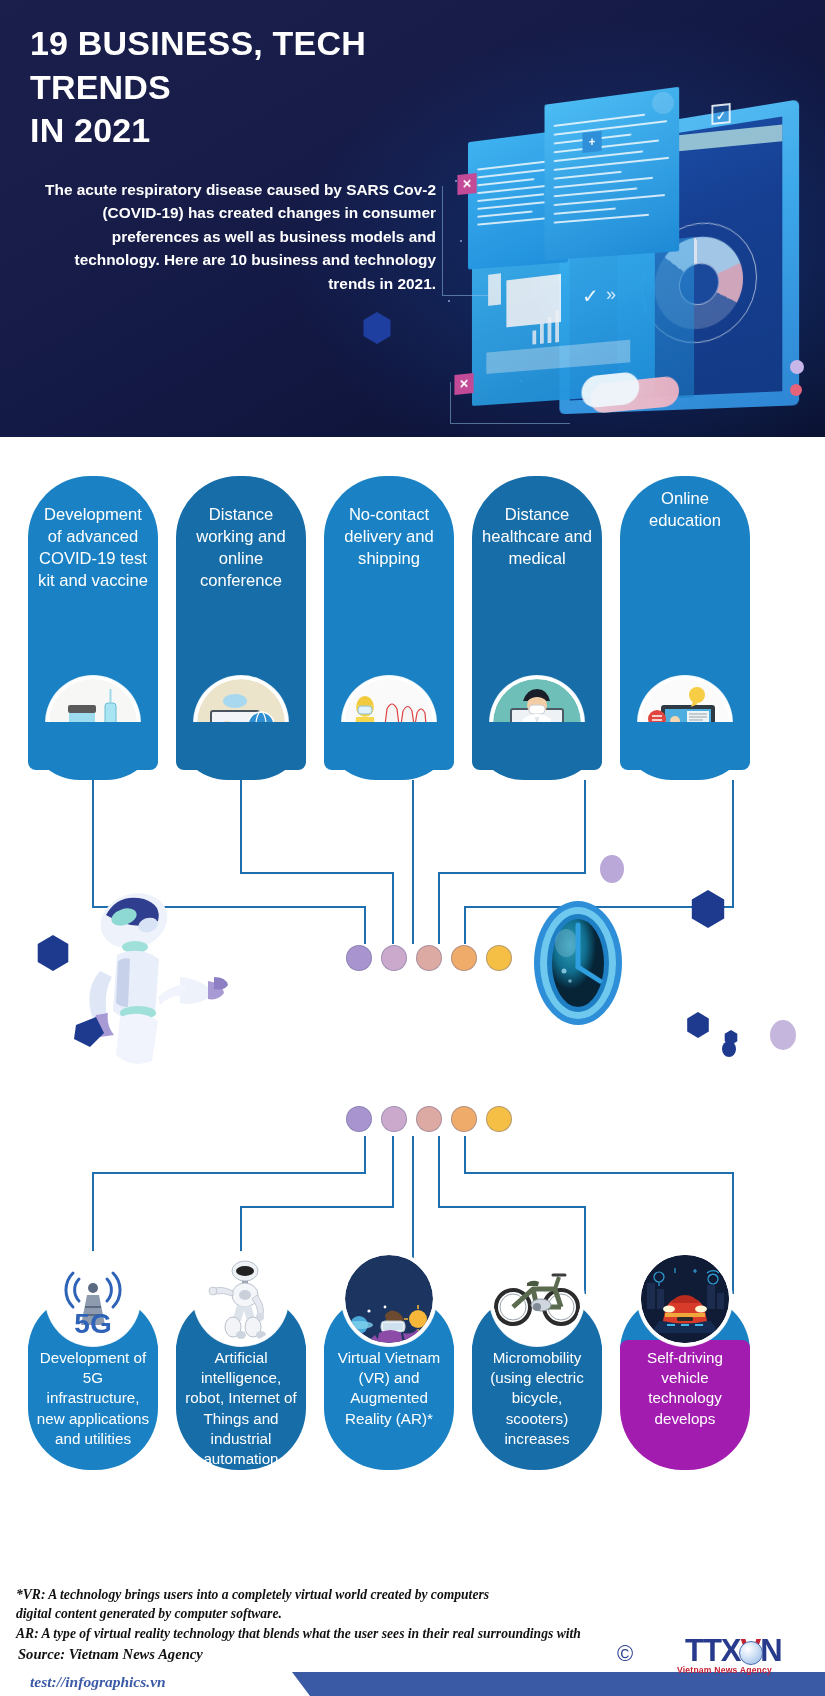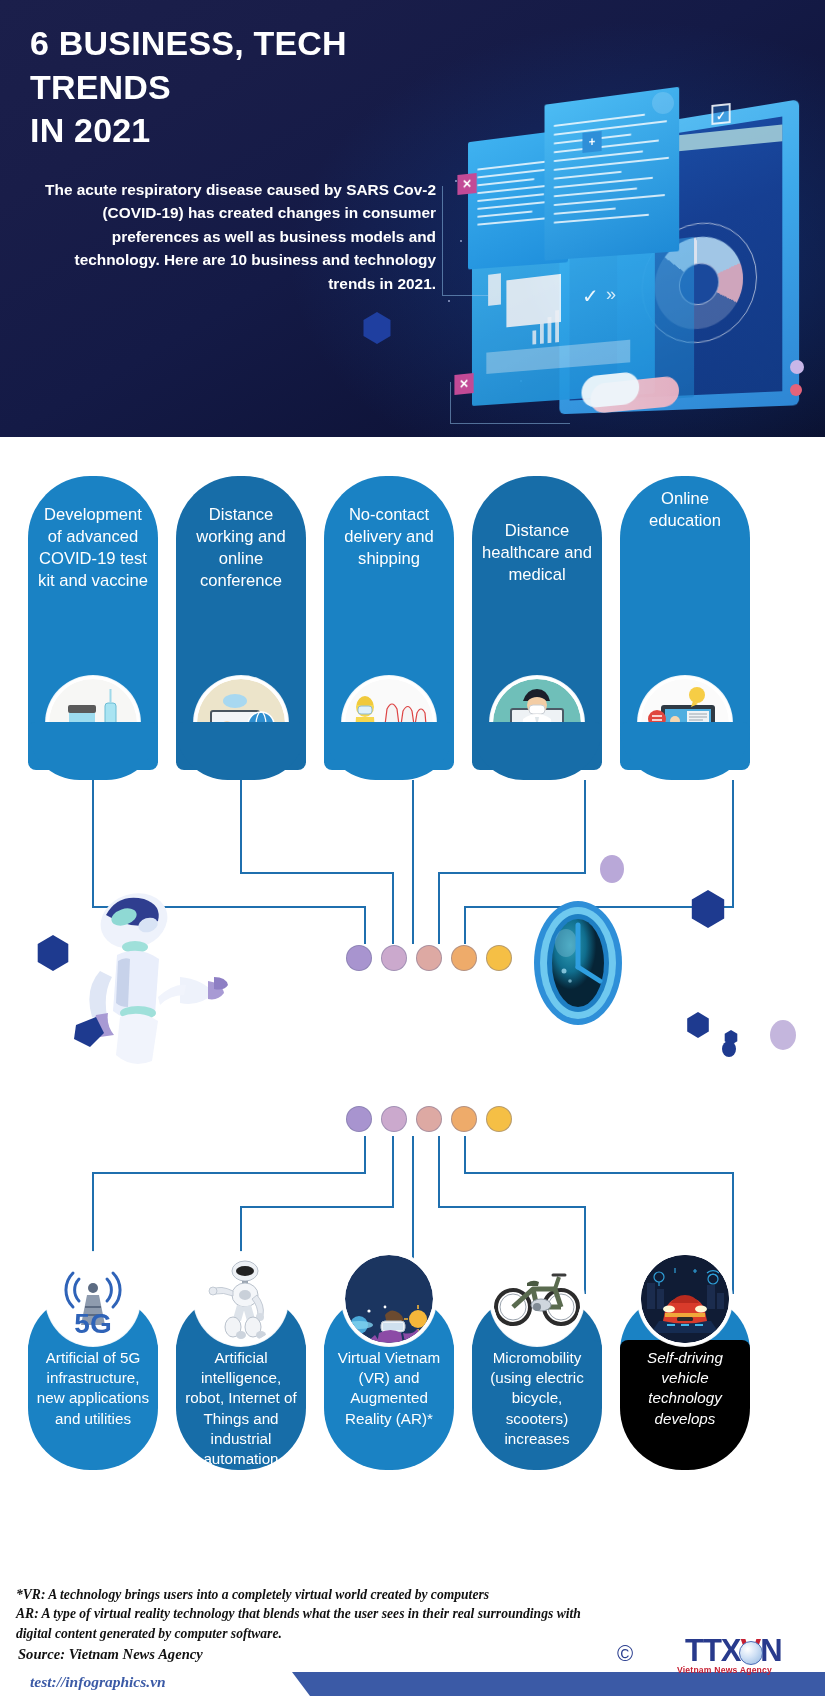--- a/index.html
+++ b/index.html
@@ -180,21 +180,21 @@
     <div class="star" style="left:455px;top:180px;width:2px;height:2px;"></div>
     <div class="star" style="left:482px;top:205px;width:1.5px;height:1.5px;"></div>
     <div class="star" style="left:460px;top:240px;width:2px;height:2px;"></div>
     <div class="star" style="left:500px;top:170px;width:1.5px;height:1.5px;"></div>
     <div class="star" style="left:448px;top:300px;width:2px;height:2px;"></div>
     <div class="star" style="left:520px;top:380px;width:2px;height:2px;"></div>
     <div class="star" style="left:600px;top:120px;width:2px;height:2px;"></div>
     <div class="star" style="left:700px;top:400px;width:2px;height:2px;"></div>
 
     <div class="hdr-title">
-      <div>6 BUSINESS, TECH TRENDS</div>
+      <div>19 BUSINESS, TECH TRENDS</div>
       <div>IN 2021</div>
     </div>
 
     <div class="hdr-body">The acute respiratory disease caused by SARS Cov-2 (COVID-19) has created changes in consumer preferences as well as business models and technology. Here are 10 business and technology trends in 2021.</div>
 
     <div class="hero">
       <div class="glow-circ" style="left:90px;top:110px;width:150px;height:150px;"></div>
       <div class="glow-circ" style="left:190px;top:60px;width:120px;height:120px;"></div>
 
       <div class="monitor-back"></div>
@@ -329,21 +329,21 @@
         <path d="M11 38 l18 0 l2 30 l-22 0 z" fill="#f6d74e"></path>
         <rect x="13" y="68" width="6" height="10" fill="#8b5c38"></rect>
         <rect x="22" y="68" width="6" height="10" fill="#8b5c38"></rect>
         <path d="M29 44 l9 6 l-2 4 l-9 -6 z" fill="#5fc7e8"></path>
       </svg>
     </div>
   </div>
   <div class="card-bot" style="left:324px;top:722px;height:58px;background:#1a82c4;"></div>
 
   <div class="card-top" style="left:472px;top:476px;height:294px;background:#176da8;">
-    <div class="card-label" style="top:28px;left:0;margin-top:16px;">Distance healthcare and medical</div>
+    <div class="card-label" style="top:28px;left:0;">Distance healthcare and medical</div>
   </div>
   <div class="icon-circle" style="left:490px;top:676px;">
     <div class="icon-inner" style="background:#6fbfb9;">
       <svg width="88" height="88" viewBox="0 0 88 88">
         <rect x="18" y="30" width="52" height="36" rx="2" fill="#eef2f5" stroke="#4c5a66" stroke-width="2"></rect>
         <rect x="10" y="66" width="68" height="8" rx="3" fill="#c9d3db"></rect>
         <rect x="14" y="64" width="60" height="4" fill="#3c4852"></rect>
         <path d="M30 22 q4 -12 14 -12 q10 0 13 12 z" fill="#1b1f2a"></path>
         <circle cx="44" cy="26" r="10" fill="#f3cda5"></circle>
         <path d="M34 22 q10 -8 20 0 q0 -10 -10 -10 q-10 0 -10 10z" fill="#1b1f2a"></path>
@@ -489,21 +489,21 @@
   <div class="conn conn-v" style="left:438px;top:1136px;height:72px;"></div>
   <div class="conn conn-h" style="left:438px;top:1206px;width:148px;"></div>
   <div class="conn conn-v" style="left:584px;top:1206px;height:88px;"></div>
 
   <div class="conn conn-v" style="left:464px;top:1136px;height:38px;"></div>
   <div class="conn conn-h" style="left:464px;top:1172px;width:270px;"></div>
   <div class="conn conn-v" style="left:732px;top:1172px;height:122px;"></div>
 
   <div class="card-top" style="left:28px;top:1296px;height:62px;background:#1a82c4;"></div>
   <div class="card-bot" style="left:28px;top:1340px;height:130px;background:#1a82c4;">
-    <div class="card-label" style="top:8px;left:0;font-size:15.2px;">Artificial of 5G infrastructure, new applications and utilities</div>
+    <div class="card-label" style="top:8px;left:0;font-size:15.2px;">Development of 5G infrastructure, new applications and utilities</div>
   </div>
   <div class="icon-circle" style="left:46px;top:1252px;">
     <div class="icon-inner" style="background:#ffffff;">
       <svg width="88" height="88" viewBox="0 0 88 88">
         <g stroke="#2f63b8" fill="none" stroke-width="3" stroke-linecap="round">
           <path d="M30 24 a16 16 0 0 0 0 22"></path>
           <path d="M24 18 a24 24 0 0 0 0 34"></path>
           <path d="M58 24 a16 16 0 0 1 0 22"></path>
           <path d="M64 18 a24 24 0 0 1 0 34"></path>
         </g>
@@ -597,21 +597,21 @@
         <path d="M62 34 L66 22" stroke="#5a6b4f" stroke-width="4"></path>
         <path d="M60 20 L72 20" stroke="#3c3c3c" stroke-width="3" stroke-linecap="round"></path>
         <path d="M34 28 q6 -4 12 -1 l-1 4 l-11 0z" fill="#4a5a42"></path>
         <ellipse cx="48" cy="50" rx="10" ry="6" fill="#cfd6dd" stroke="#8c96a0" stroke-width="1"></ellipse>
         <circle cx="44" cy="52" r="4" fill="#7f8a94"></circle>
       </svg>
     </div>
   </div>
 
   <div class="card-top" style="left:620px;top:1296px;height:62px;background:#1a82c4;"></div>
-  <div class="card-bot" style="left:620px;top:1340px;height:130px;background:#000000;font-style:italic;">
+  <div class="card-bot" style="left:620px;top:1340px;height:130px;background:#a21caf;">
     <div class="card-label" style="top:8px;left:0;font-size:15.2px;">Self-driving vehicle technology develops</div>
   </div>
   <div class="icon-circle" style="left:638px;top:1252px;">
     <div class="icon-inner" style="background:#101c35;">
       <svg width="88" height="88" viewBox="0 0 88 88">
         <rect x="0" y="0" width="88" height="88" fill="#101c35"></rect>
         <rect x="6" y="28" width="8" height="26" fill="#1b2c4e"></rect>
         <rect x="16" y="34" width="7" height="20" fill="#1b2c4e"></rect>
         <rect x="66" y="30" width="8" height="24" fill="#1b2c4e"></rect>
         <rect x="76" y="38" width="7" height="16" fill="#1b2c4e"></rect>
@@ -631,22 +631,22 @@
         <rect x="24" y="58" width="40" height="4" fill="#f0a83a"></rect>
         <ellipse cx="28" cy="54" rx="6" ry="3.5" fill="#fff9d8"></ellipse>
         <ellipse cx="60" cy="54" rx="6" ry="3.5" fill="#fff9d8"></ellipse>
         <rect x="36" y="62" width="16" height="4" rx="1.5" fill="#2a2a2a"></rect>
       </svg>
     </div>
   </div>
 
   <div class="footnote">
     <div>*VR: A technology brings users into a completely virtual world created by computers</div>
+    <div>digital content generated by computer software.</div>
     <div> AR: A type of virtual reality technology that blends what the user sees in their real surroundings with</div>
-    <div>digital content generated by computer software.</div>
   </div>
 
   <div class="source">Source: Vietnam News Agency</div>
 
   <div class="url-bar"></div>
   <div class="url-tab"></div>
   <div class="url-text">test://infographics.vn</div>
 
   <div class="logo">
     <span class="logo-c">©</span>

